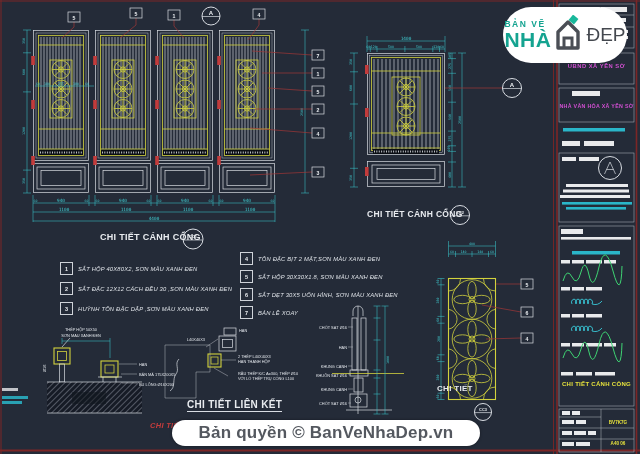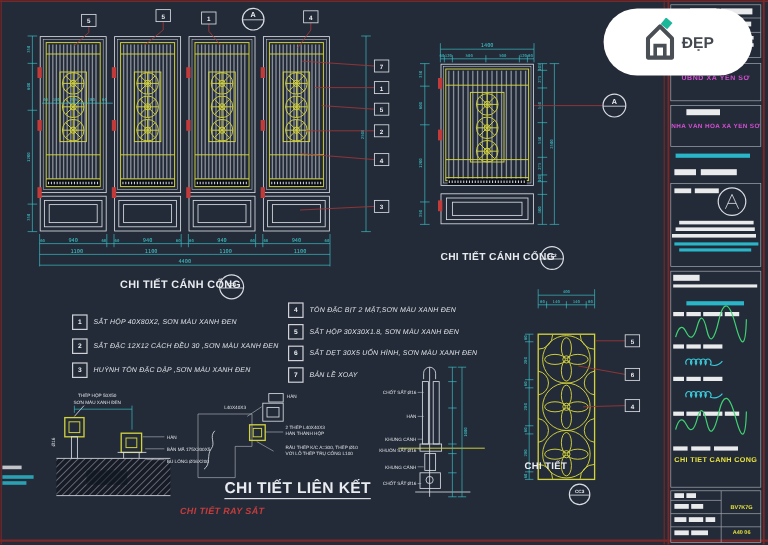--- a/index.html
+++ b/index.html
@@ -38,21 +38,21 @@
   .tb-text{position:absolute;left:558px;width:77px;text-align:center;font-weight:bold;white-space:nowrap;overflow:hidden}
   .magenta{color:#d24fd2}
   .yellowt{color:#e6e23c}
   .code{position:absolute;color:#e6e23c;font-size:4.6px;font-weight:bold;text-align:center;width:32px}
   
   .logo{position:absolute;left:503px;top:7px;width:124px;height:56px;background:#ffffff;border-radius:28px;
     display:flex;align-items:center;justify-content:center;gap:2px;z-index:6}
   .logo .col{display:flex;flex-direction:column;align-items:flex-start;line-height:1}
   .logo .l1{color:#14a390;font-size:8.5px;font-weight:bold;letter-spacing:1.5px}
   .logo .l2{color:#14a390;font-size:21px;font-weight:900;letter-spacing:.5px}
-  .logo .l3{color:#44484f;font-size:13px;font-weight:700;margin-left:1px}
+  .logo .l3{color:#44484f;font-size:19px;font-weight:400;margin-left:1px}
   
   .banner{position:absolute;left:172px;top:420px;width:308px;height:26px;background:#ffffff;border-radius:13px;
     display:flex;align-items:center;justify-content:center;z-index:7;box-shadow:0 0 3px rgba(0,0,0,.4)}
   .banner span{color:#54585f;font-size:17px;font-weight:bold;letter-spacing:.2px}
 </style>
 </head>
 <body>
 
 <div id="sheet">
 
@@ -433,21 +433,21 @@
     <rect x="574" y="431" width="12" height="4" class="bar"></rect>
     <rect x="588" y="431" width="8" height="4" class="bar"></rect>
     <rect x="562" y="442" width="12" height="4" class="bar"></rect>
     <rect x="576" y="442" width="14" height="4" class="bar"></rect>
   </g>
 </svg>
 
 <div class="t" style="left:100px;top:232px;font-size:9px">CHI TIẾT CÁNH CỔNG</div>
 <div class="t" style="left:367px;top:209px;font-size:8.5px">CHI TIẾT CÁNH CỔNG</div>
 <div class="t" style="left:437px;top:384px;font-size:8px">CHI TIẾT</div>
-<div class="t" style="left:187px;top:399px;font-size:13px;border-bottom:1px solid #d9dde3;padding-bottom:1px">CHI TIẾT LIÊN KẾT</div>
+<div class="t" style="left:187px;top:399px;font-size:10px;border-bottom:1px solid #d9dde3;padding-bottom:1px">CHI TIẾT LIÊN KẾT</div>
 <div class="t" style="left:150px;top:421px;font-size:7.5px;color:#c53c3c;font-style:oblique;z-index:2">CHI TIẾT RAY SẮT</div>
 
 <div>
   <div class="note-row" style="left:60px;top:262px">
     <span class="note-num">1</span>
     <span class="note-text">SẮT HỘP 40X80X2, SƠN MÀU XANH ĐEN</span>
   </div>
   <div class="note-row" style="left:60px;top:282px">
     <span class="note-num">2</span>
     <span class="note-text">SẮT ĐẶC 12X12 CÁCH ĐỀU 30 ,SƠN MÀU XANH ĐEN</span>
@@ -474,24 +474,31 @@
   </div>
 </div>
 
 <div class="tb-text magenta" style="top:63px;font-size:5.8px;letter-spacing:.5px">UBND XÃ YÊN SỞ</div>
 <div class="tb-text magenta" style="top:103px;font-size:5.3px;letter-spacing:.3px">NHÀ VĂN HÓA XÃ YÊN SỞ</div>
 <div class="tb-text yellowt" style="top:381px;font-size:6px;letter-spacing:.3px">CHI TIẾT CÁNH CỔNG</div>
 <div class="code" style="left:602px;top:420px">BV7K7G</div>
 <div class="code" style="left:602px;top:441px">A40 06</div>
 
 <div class="logo">
+  <div class="col">
+    <span class="l1">BẢN VẼ</span>
+    <span class="l2">NHÀ</span>
+  </div>
   <span>
     <svg width="30" height="36" viewBox="0 0 30 36">
       <rect x="17" y="1" width="7" height="7" fill="#19b89b" transform="rotate(40 20.5 4.5)"></rect>
       <path d="M5 33V17L15 7l10 10v16z" fill="#ffffff" stroke="#4a4e55" stroke-width="3.4" stroke-linejoin="round"></path>
       <path d="M11 33V23h8v10" fill="none" stroke="#4a4e55" stroke-width="3"></path>
     </svg>
   </span>
   <span class="l3">ĐẸP</span>
 </div>
 
-
+<div class="banner">
+  <span>Bản quyền © BanVeNhaDep.vn</span>
 </div>
 
+</div>
+
 </body></html>

